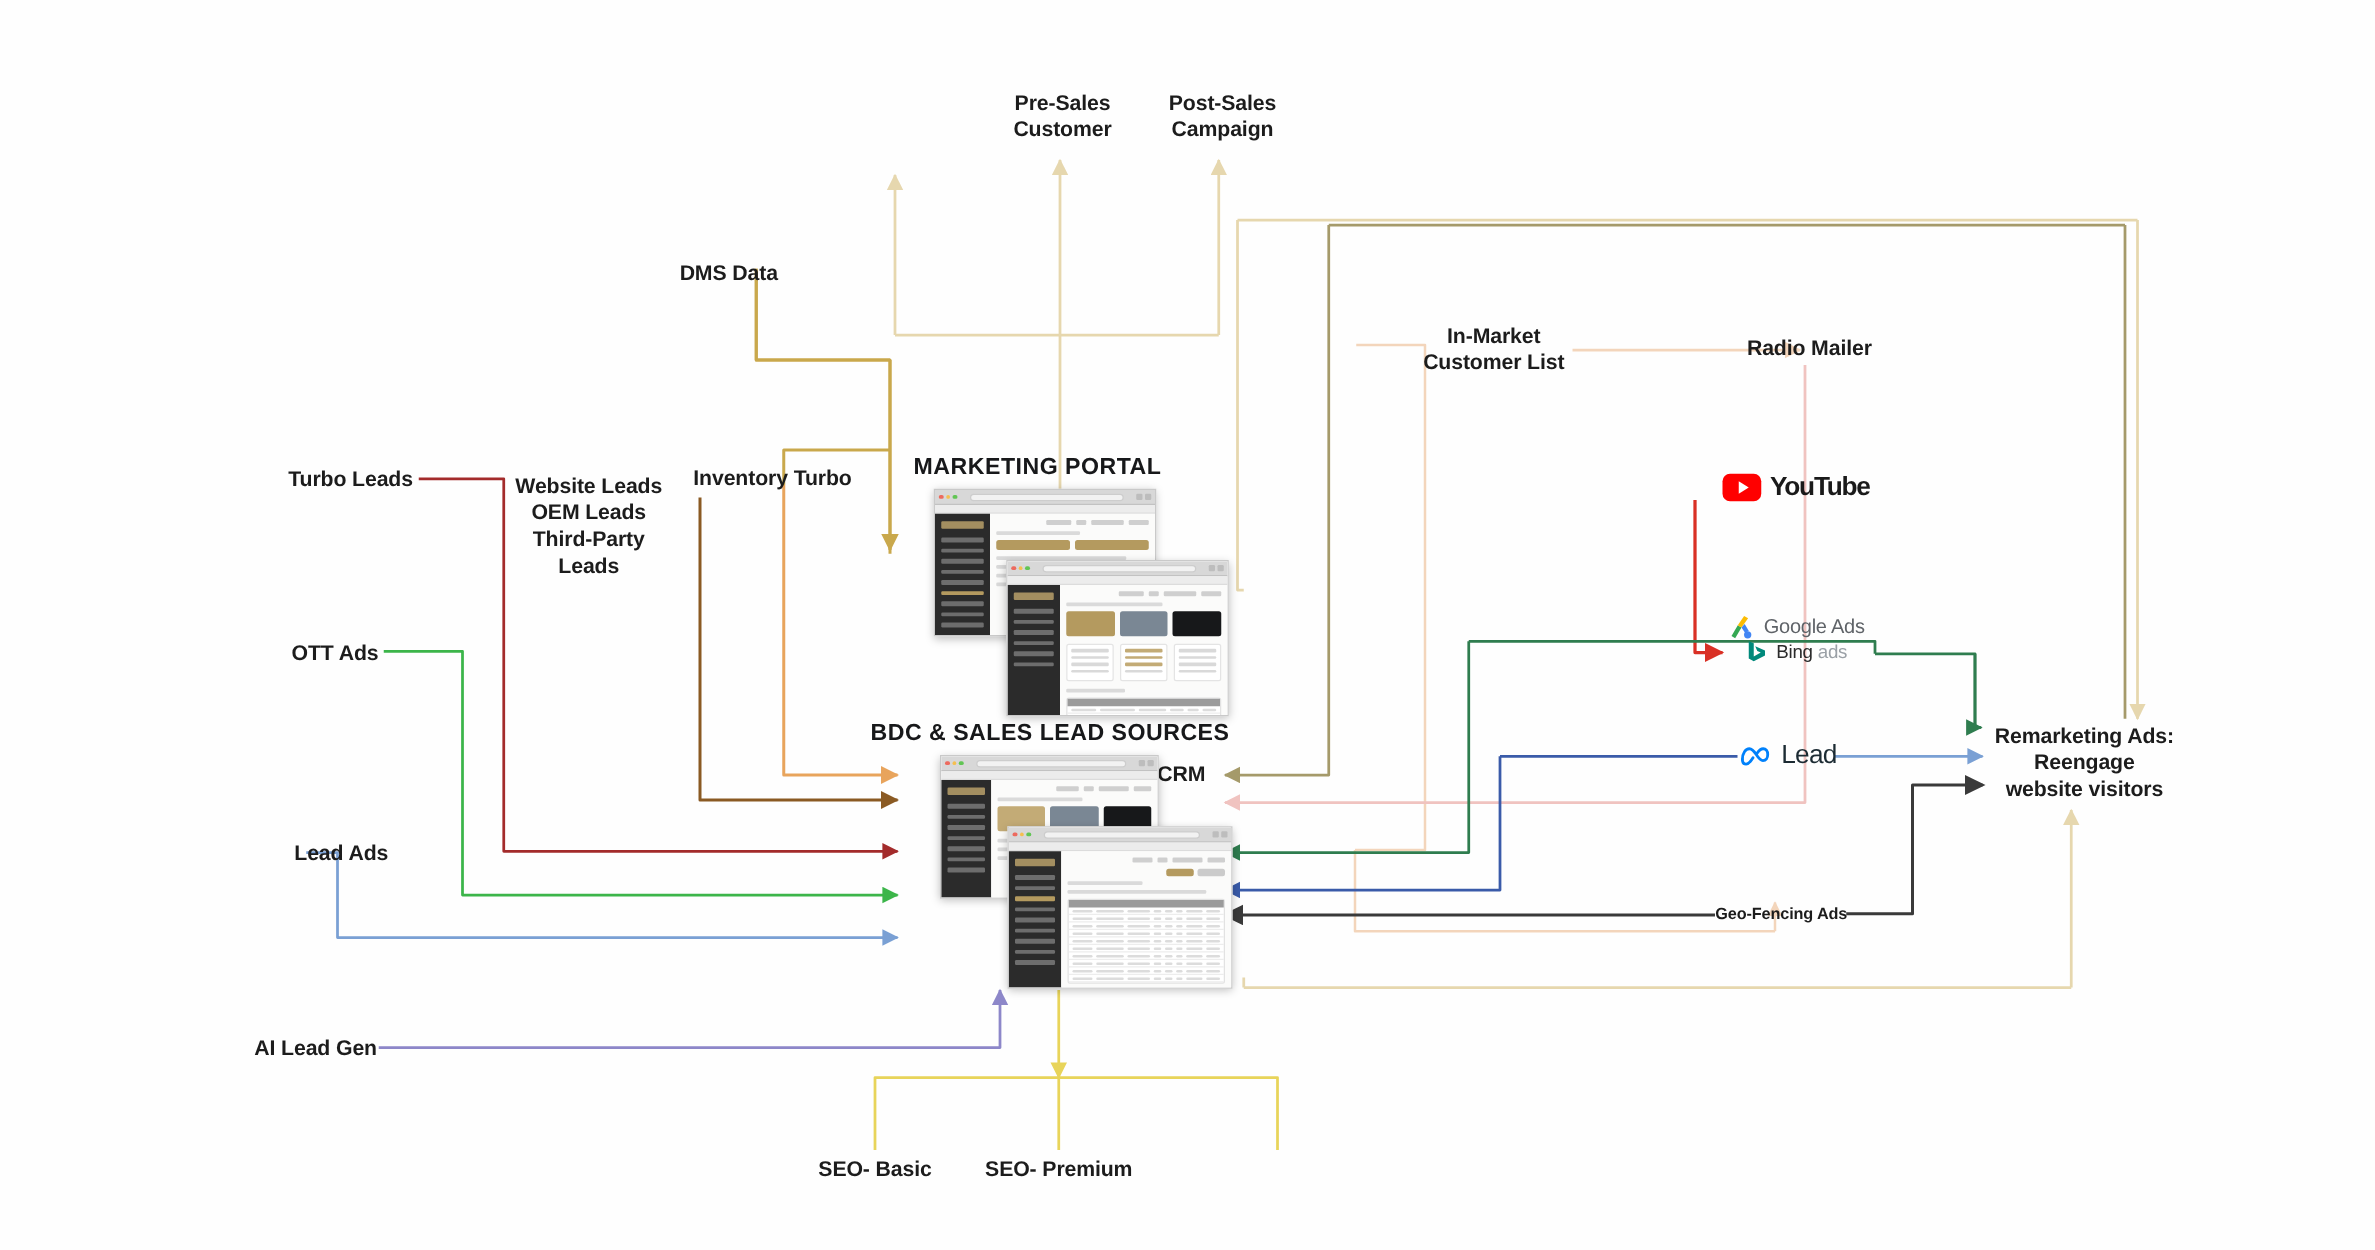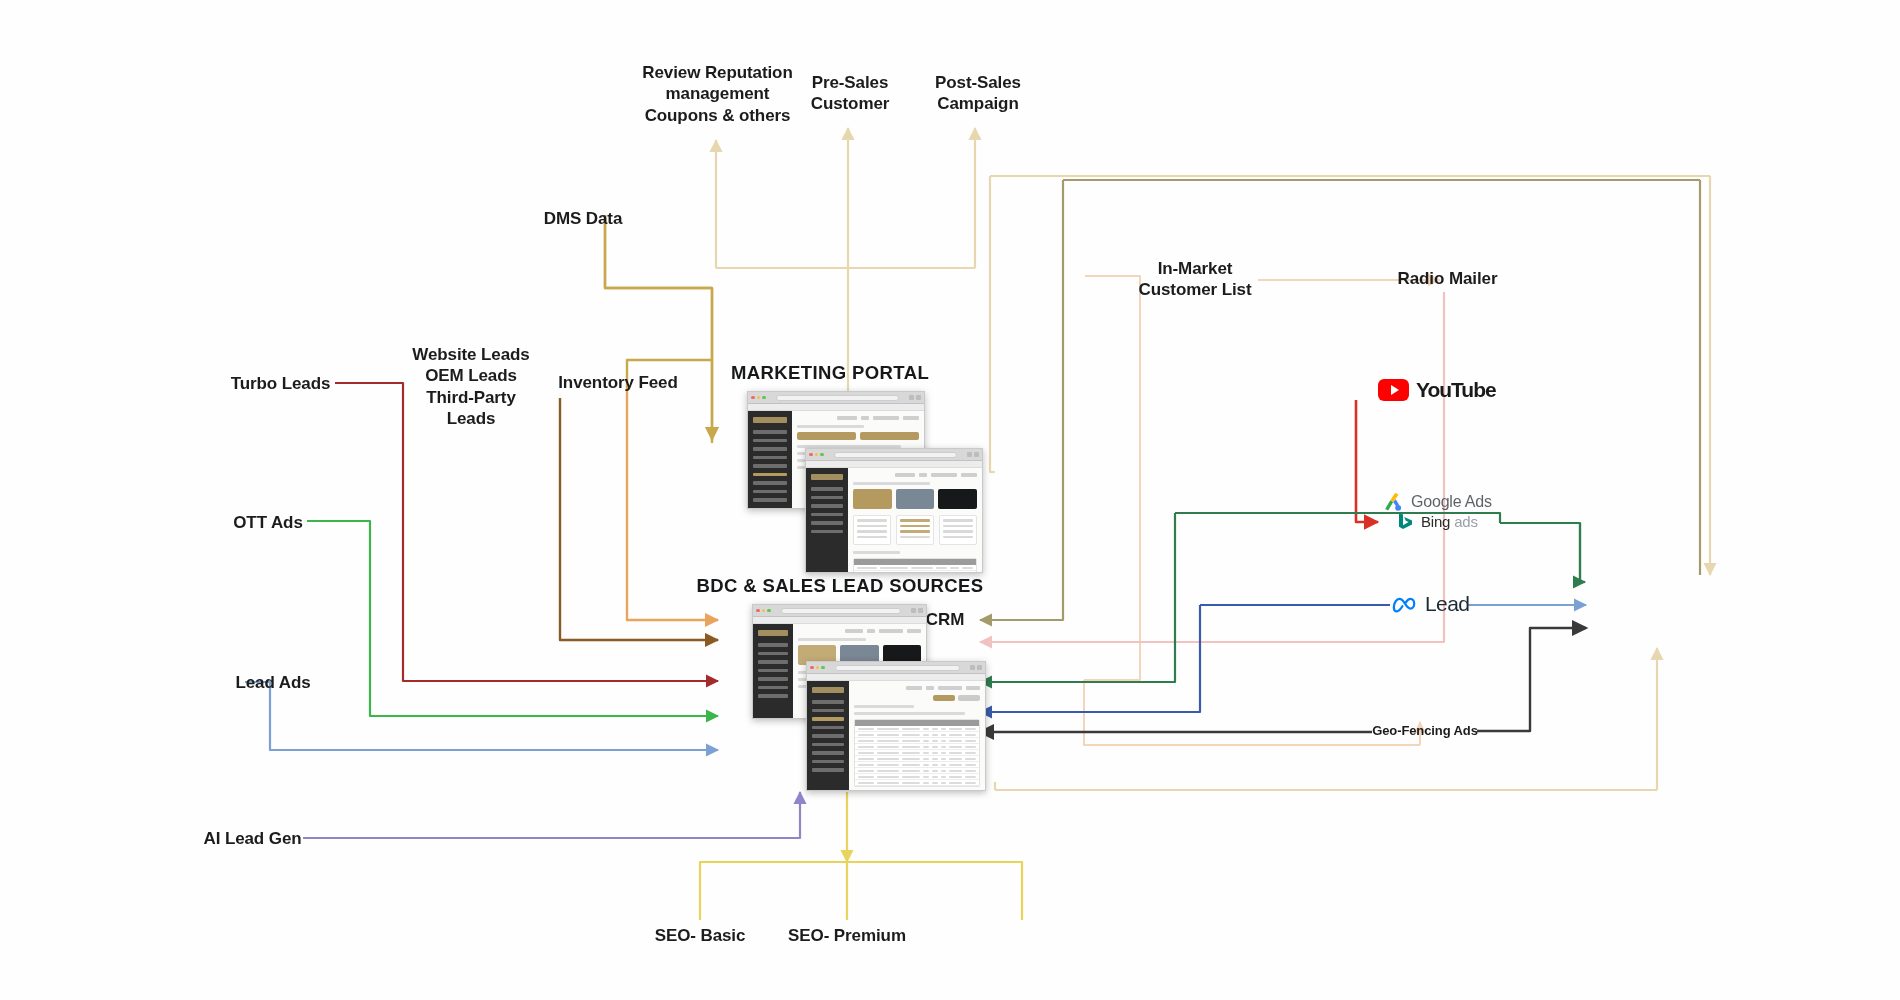--- a/index.html
+++ b/index.html
@@ -238,56 +238,56 @@
 
       <path d="M995,790 L995,782" stroke="#e6d7ae" stroke-width="2" opacity="0"></path>
       <path d="M1000,175 L1000,175" stroke="#e6d7ae" stroke-width="2" opacity="0"></path>
       <path d="M1657,790 L1657,648" stroke="#e6d7ae" stroke-width="2.2" marker-end="url(#ah-beige)"></path>
       <path d="M995,790 L1657,790" stroke="#e6d7ae" stroke-width="2.2"></path>
       <path d="M995,790 L995,782" stroke="#e6d7ae" stroke-width="2.2"></path>
 
     </g>
   </svg>
 
-  <div class="lbl s17" style="left:640px; top:62px; width:155px;">Review Reputation
-management
-Coupons &amp; others</div>
 
   <div class="lbl s17" style="left:790px; top:72px; width:120px;">Pre-Sales
 Customer</div>
 
   <div class="lbl s17" style="left:918px; top:72px; width:120px;">Post-Sales
 Campaign</div>
 
   <div class="lbl s17" style="left:528px; top:208px; width:110px;">DMS Data</div>
 
   <div class="lbl s17" style="left:1130px; top:258px; width:130px;">In-Market
 Customer List</div>
 
   <div class="lbl s17" style="left:1385px; top:268px; width:125px;">Radio Mailer</div>
 
   <div class="lbl s17" style="left:228px; top:373px; width:105px;">Turbo Leads</div>
 
-  <div class="lbl s17" style="left:410px; top:344px; width:122px;">Website Leads
+  <div class="lbl s17" style="left:410px; top:378px; width:122px;">Website Leads
 OEM Leads
 Third-Party
 Leads</div>
 
-  <div class="lbl s17" style="left:553px; top:372px; width:130px;">Inventory Feed</div>
+  <div class="lbl s17" style="left:553px; top:372px; width:130px;">Inventory Turbo</div>
 
   <div class="lbl s17" style="left:232px; top:512px; width:72px;">OTT Ads</div>
 
   <div class="lbl s17" style="left:228px; top:672px; width:90px;">Lead Ads</div>
 
   <div class="lbl s17" style="left:200px; top:828px; width:105px;">AI Lead Gen</div>
 
   <div class="lbl s17" style="left:915px; top:609px; width:60px;">CRM</div>
 
   <div class="lbl s13" style="left:1370px; top:723px; width:110px;">Geo-Fencing Ads</div>
 
+  <div class="lbl s17" style="left:1590px; top:578px; width:155px;">Remarketing Ads:
+Reengage
+website visitors</div>
 
   <div class="lbl s17" style="left:645px; top:925px; width:110px;">SEO- Basic</div>
 
   <div class="lbl s17" style="left:782px; top:925px; width:130px;">SEO- Premium</div>
 
 
   <div class="hdr" style="left:700px; top:362px; width:260px;">MARKETING PORTAL</div>
 
   <div class="hdr" style="left:680px; top:575px; width:320px;">BDC &amp; SALES LEAD SOURCES</div>
 

